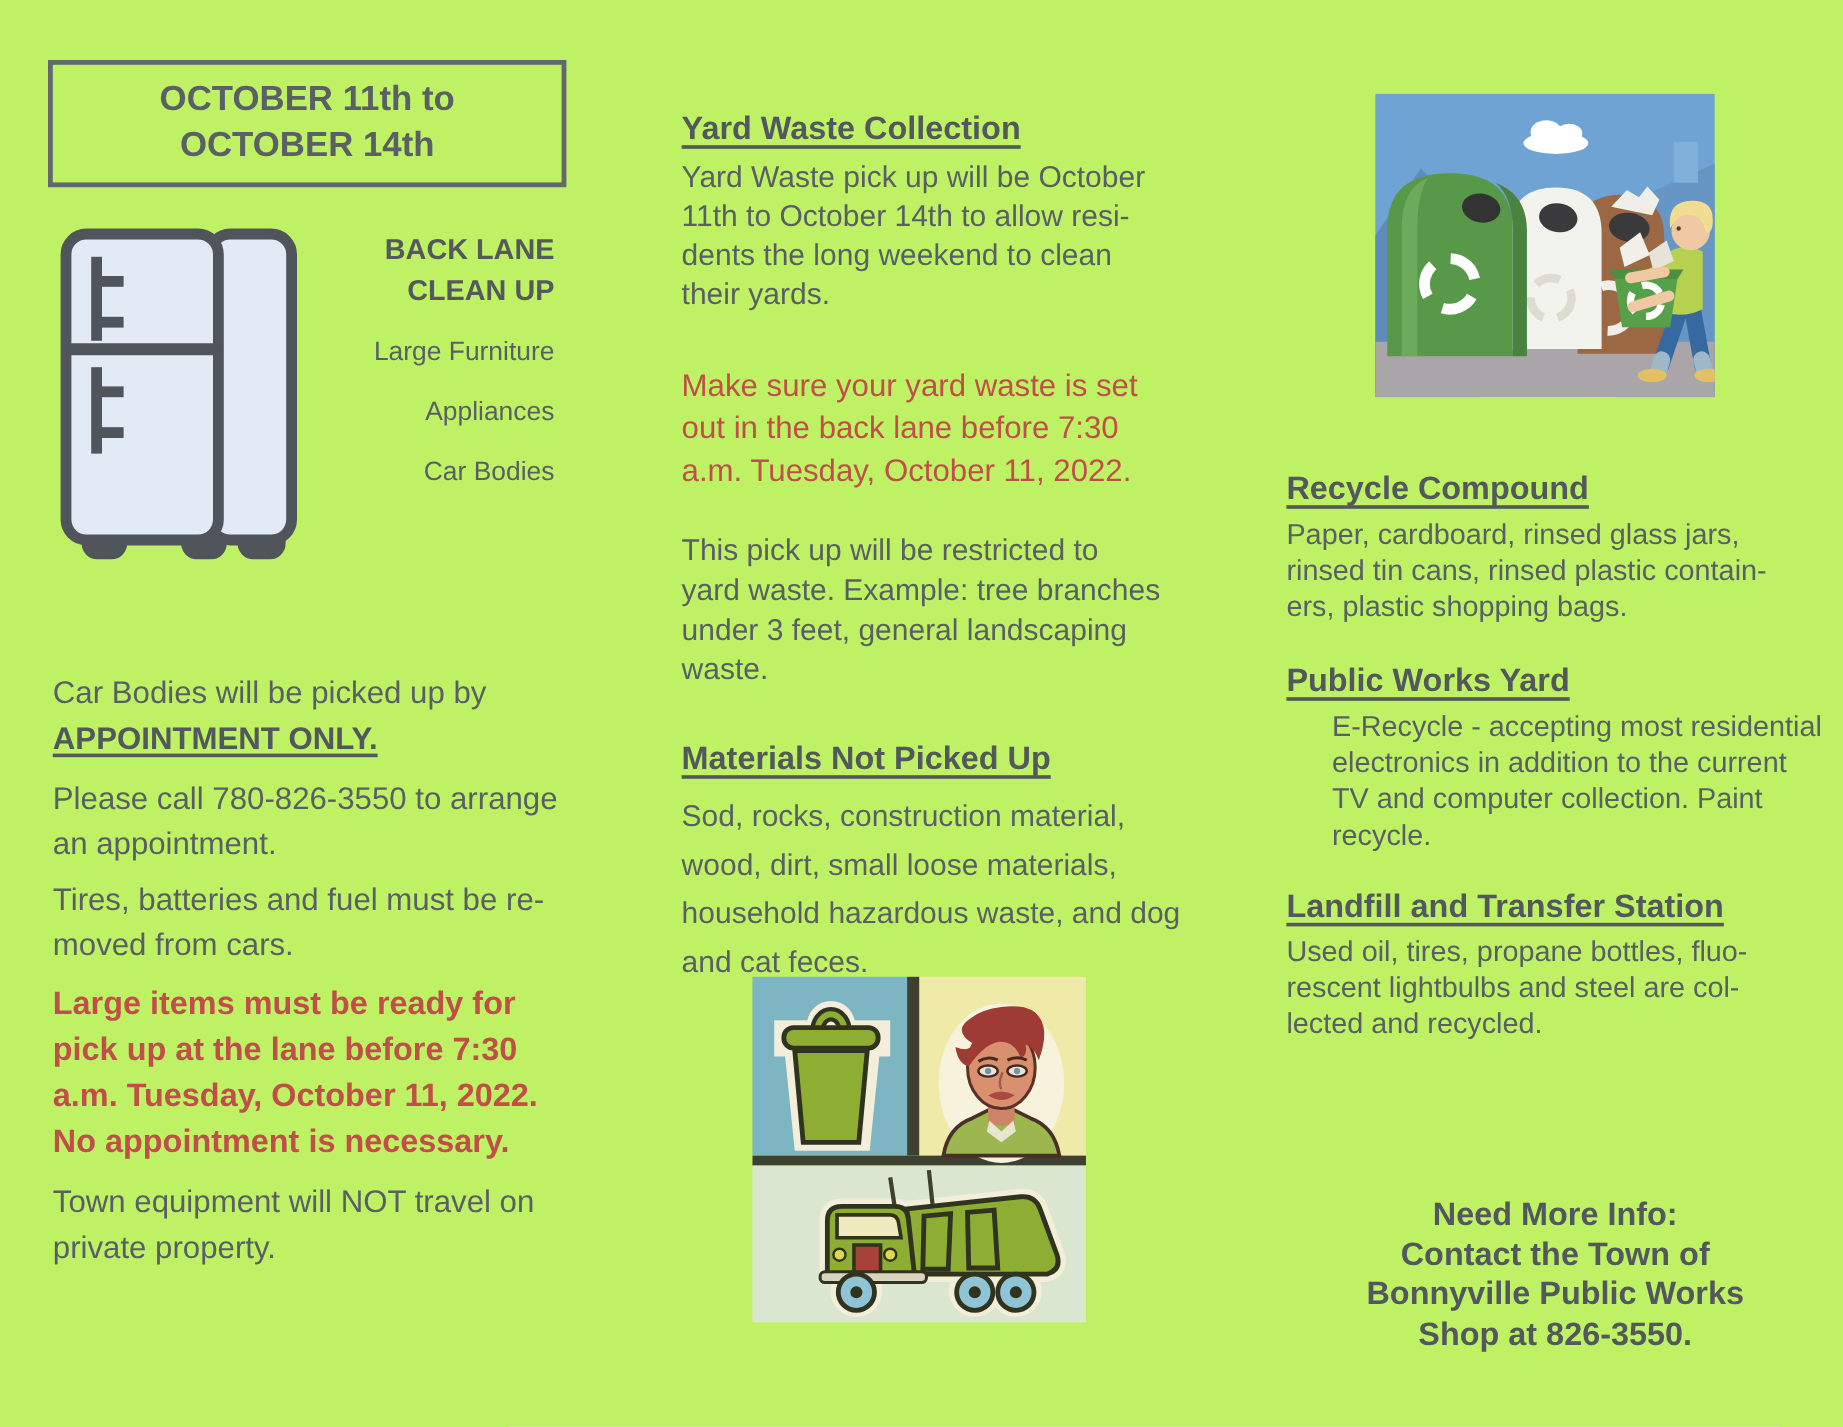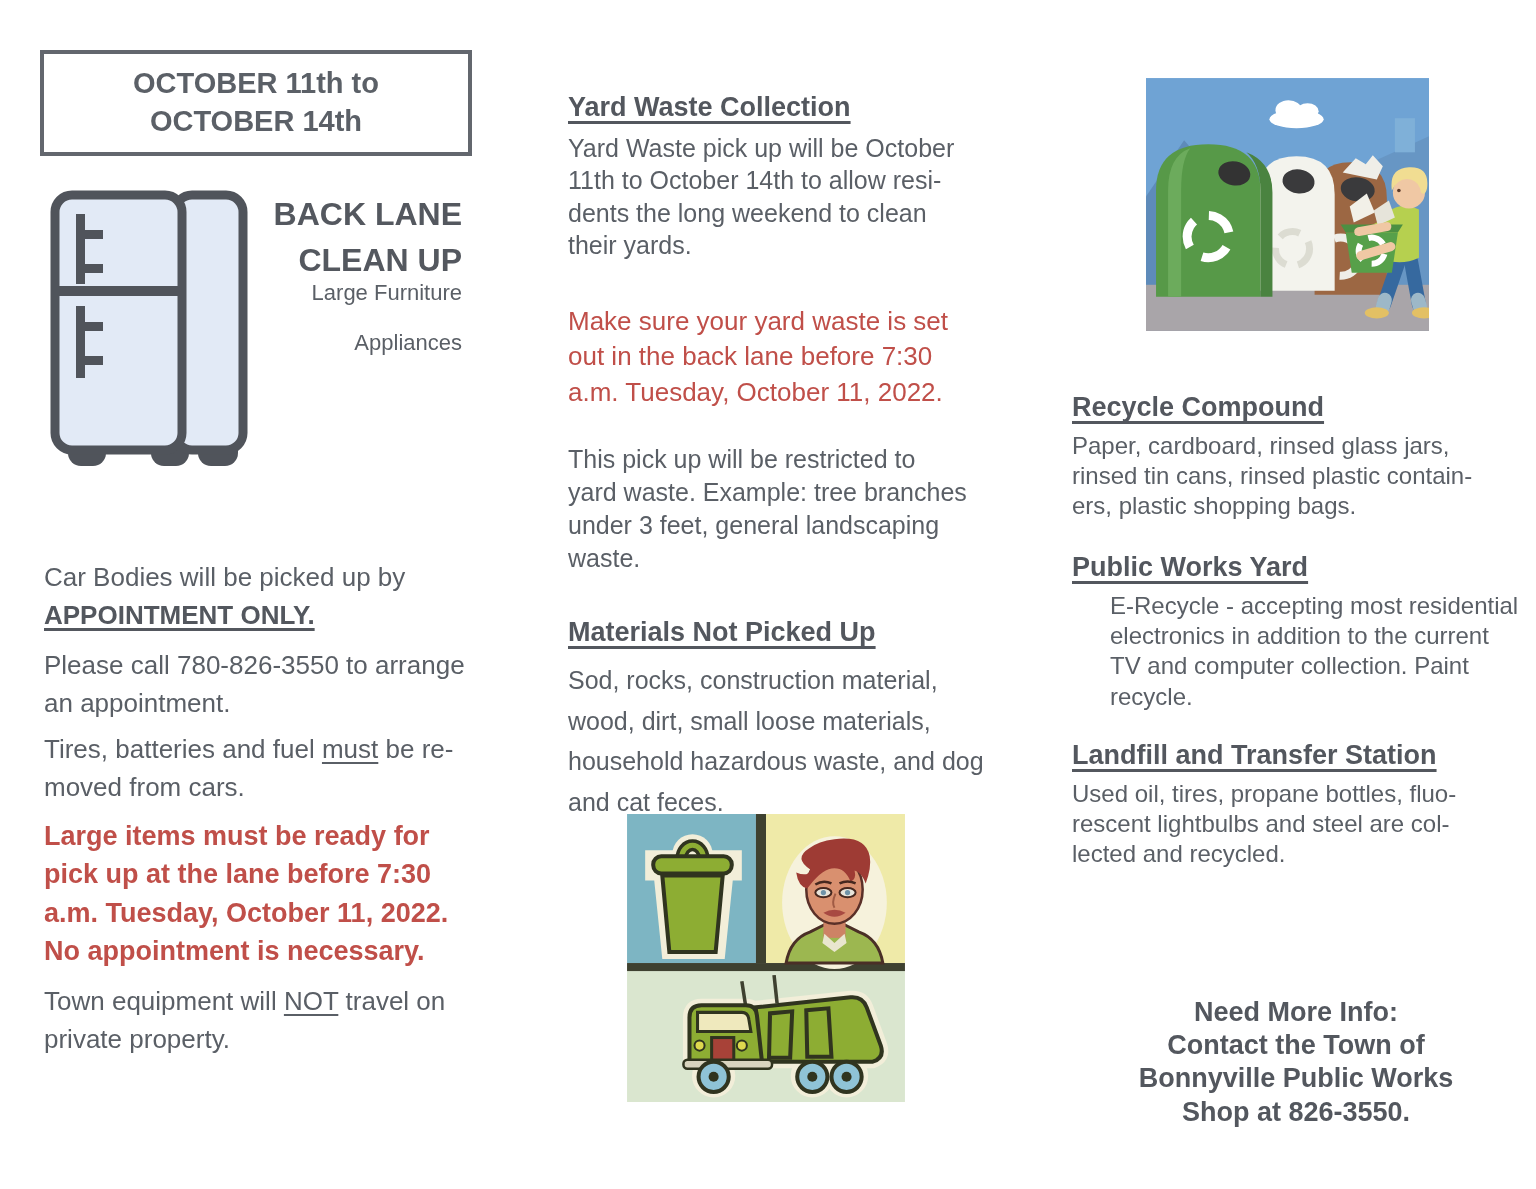--- a/index.html
+++ b/index.html
@@ -1,45 +1,45 @@
 <!DOCTYPE html>
 <html><head>
 <meta charset="utf-8">
 <style>
   html,body{margin:0;padding:0;background:#e8e8e8;}
   .page{
     position:relative;width:1536px;height:1189px;margin:0 auto;
-    background:#ffffff;overflow:hidden;
+    background:#bef264;overflow:hidden;
     font-family:"Liberation Sans","DejaVu Sans",sans-serif;
     color:#5a5f66;
   }
   .abs{position:absolute;}
   .pre{white-space:pre-line;}
   
   .h{font-weight:700;font-size:27px;color:#53575e;
      text-decoration:underline;text-underline-offset:5px;text-decoration-thickness:2.5px;}
   
   .date-box{left:40px;top:50px;width:424px;height:98px;border:4px solid #63676e;
      display:flex;align-items:center;justify-content:center;text-align:center;
      font-weight:700;font-size:29px;line-height:1.3;color:#5b6067;}
   .fridge-wrap{left:48px;top:188px;width:202px;height:290px;}
   .cleanup-title{left:240px;top:192px;width:222px;text-align:right;
-     font-weight:700;font-size:32px;line-height:1.43;color:#54585f;}
+     font-weight:700;font-size:24px;line-height:1.43;color:#54585f;}
   .cleanup-items{left:210px;top:278px;width:252px;text-align:right;font-size:22px;}
   .cleanup-items div{height:50px;line-height:30px;}
   .p-left{left:44px;width:440px;font-size:26px;line-height:1.48;margin-top:30px;}
   .p-carbodies{top:528px;}
   .p-call{top:616px;}
   .p-tires{top:700px;}
   .p-town{top:952px;}
   .red-left{left:44px;top:790px;width:440px;font-weight:700;font-size:27px;
      line-height:1.42;color:#c04f49;}
   .strong-u{font-weight:700;text-decoration:underline;text-underline-offset:4px;
      text-decoration-thickness:2.5px;color:#53575e;}
-  .u{text-decoration:underline;text-underline-offset:4px;text-decoration-thickness:2px;}
+  .u{text-underline-offset:4px;text-decoration-thickness:2px;}
   
   .h-yard{left:568px;top:70px;}
   .p-yard{left:568px;top:107px;width:445px;font-size:25px;line-height:1.29;}
   .red-mid{left:568px;top:278px;width:445px;font-weight:400;font-size:26px;
      line-height:1.36;color:#c04f49;}
   .p-restricted{left:568px;top:418px;width:445px;font-size:25px;line-height:1.32;}
   .h-materials{left:568px;top:595px;}
   .p-materials{left:568px;top:635px;width:450px;font-size:25px;line-height:1.62;}
   .mid-art{left:625px;top:812px;width:282px;height:292px;}
   
@@ -83,20 +83,21 @@
       </g>
     </svg>
   </div>
 
   <div class="abs cleanup-title pre">BACK LANE
 CLEAN UP</div>
 
   <div class="abs cleanup-items">
     <div>Large Furniture</div>
     <div>Appliances</div>
+    <div>Car Bodies</div>
   </div>
 
   <p class="abs p-left p-carbodies pre"><span>Car Bodies will be picked up by
 </span><span class="strong-u">APPOINTMENT ONLY.</span></p>
 
   <p class="abs p-left p-call pre">Please call 780-826-3550 to arrange
 an appointment.</p>
 
   <p class="abs p-left p-tires pre"><span>Tires, batteries and fuel </span><span class="u">must</span><span> be re-
 moved from cars.</span></p>

